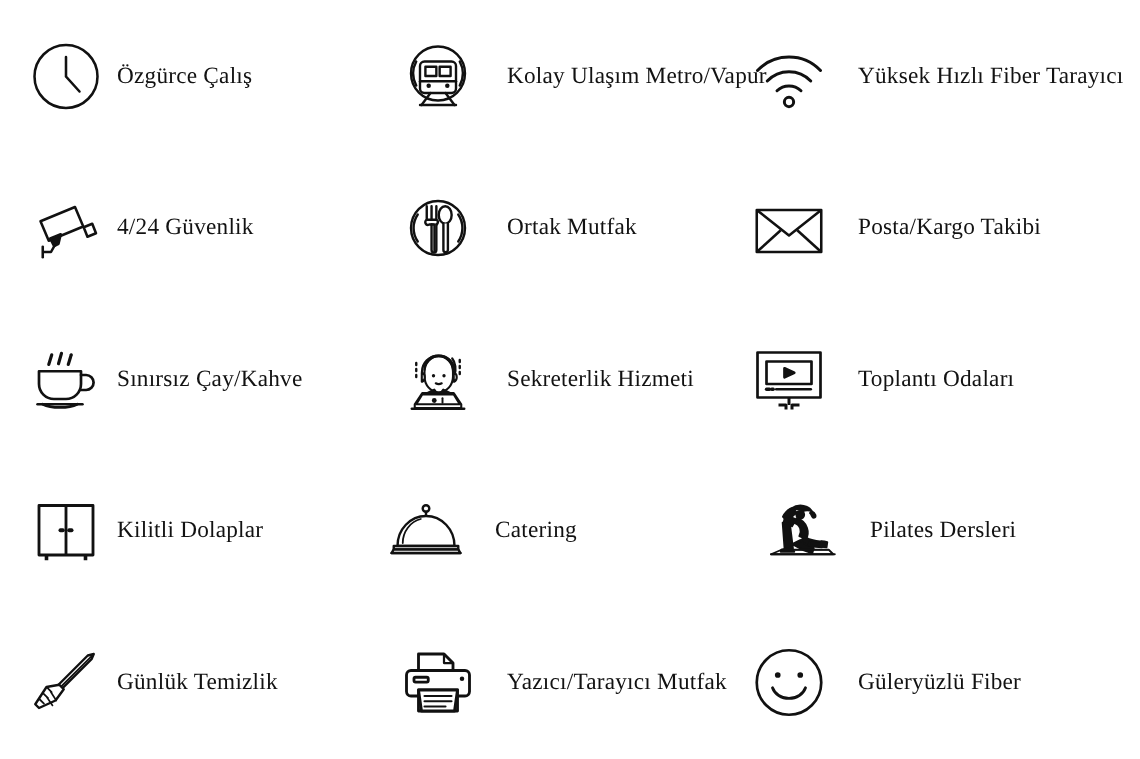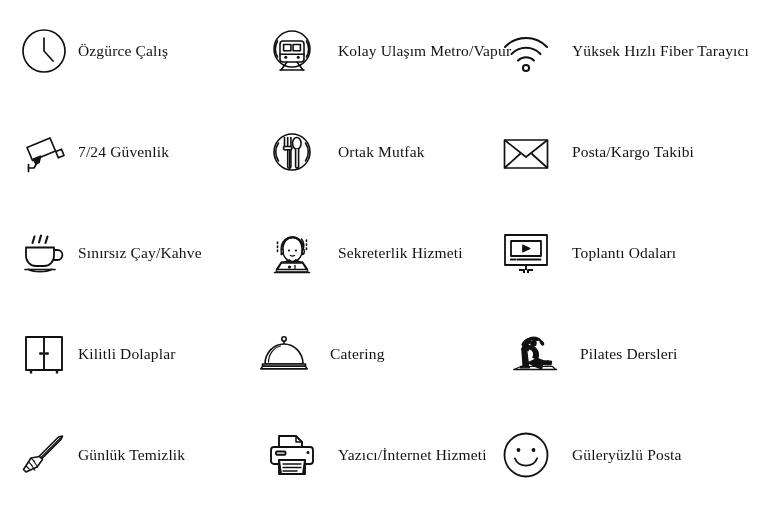--- a/index.html
+++ b/index.html
@@ -113,21 +113,21 @@
   <div class="feature-item col-1">
     <span class="feature-icon">
       <svg viewBox="0 0 48 48" fill="none" stroke="#111111" stroke-width="1.7" stroke-linejoin="round">
         <path d="M7 19.5 L30 10 L35.5 23 L12.5 32.5 Z" fill="#ffffff"></path>
         <path d="M35.8 23.5 L41.5 21.2 L44 27.5 L38.3 29.8 Z" fill="#ffffff"></path>
         <path d="M13.5 31 L20.5 28.2 L19 34.5 L16 36 Z" fill="#111111" stroke="#111111"></path>
         <path d="M16.5 35.5 L14 40 L8.5 40"></path>
         <path d="M8.5 36.5 L8.5 43.5" stroke-linecap="round"></path>
       </svg>
     </span>
-    <span class="feature-label">7/24 Güvenlik</span>
+    <span class="feature-label">4/24 Güvenlik</span>
   </div>
 
   <div class="feature-item col-2">
     <span class="feature-icon">
       <svg viewBox="0 0 48 48" fill="none" stroke="#111111" stroke-width="1.6" stroke-linecap="round" stroke-linejoin="round">
         <circle cx="24" cy="24" r="18"></circle>
         <path d="M10.5 33 A16 16 0 0 1 10.5 15"></path>
         <path d="M37.5 33 A16 16 0 0 0 37.5 15"></path>
         <path d="M16.5 9.5 v9 M19.7 9.5 v9 M22.9 9.5 v9"></path>
         <path d="M16.5 18.5 h6.4 a1.6 1.6 0 0 1 -1.6 3.2 h-3.2 a1.6 1.6 0 0 1 -1.6 -3.2 z" fill="#ffffff"></path>
@@ -285,28 +285,28 @@
         <path d="M6 16 h36 a3 3 0 0 1 3 3 v11 a3 3 0 0 1 -3 3 h-36 a3 3 0 0 1 -3 -3 v-11 a3 3 0 0 1 3 -3 z" fill="#ffffff"></path>
         <rect x="8" y="20.5" width="9.5" height="3.2" rx="1"></rect>
         <circle cx="40" cy="21.5" r="1.5" fill="#111111" stroke="none"></circle>
         <path d="M11 29 h26 v14 h-26 z" fill="#ffffff"></path>
         <path d="M11 29 h26 l-2 14 h-22 z" fill="#ffffff"></path>
         <path d="M15 33 h18" stroke-width="1.4"></path>
         <path d="M15 36.5 h18" stroke-width="1.4"></path>
         <path d="M15 40 h14" stroke-width="1.4"></path>
       </svg>
     </span>
-    <span class="feature-label">Yazıcı/İnternet Hizmeti</span>
+    <span class="feature-label">Yazıcı/Tarayıcı Mutfak</span>
   </div>
 
   <div class="feature-item col-3">
     <span class="feature-icon">
       <svg viewBox="0 0 48 48" fill="none" stroke="#111111" stroke-width="1.8" stroke-linecap="round">
         <circle cx="24" cy="24" r="21.5"></circle>
         <circle cx="16.5" cy="19" r="1.9" fill="#111111" stroke="none"></circle>
         <circle cx="31.5" cy="19" r="1.9" fill="#111111" stroke="none"></circle>
         <path d="M13 27.5 a11.5 10 0 0 0 22 0" stroke-width="1.9"></path>
       </svg>
     </span>
-    <span class="feature-label">Güleryüzlü Posta</span>
+    <span class="feature-label">Güleryüzlü Fiber</span>
   </div>
 
 </div>
 
 </body></html>

